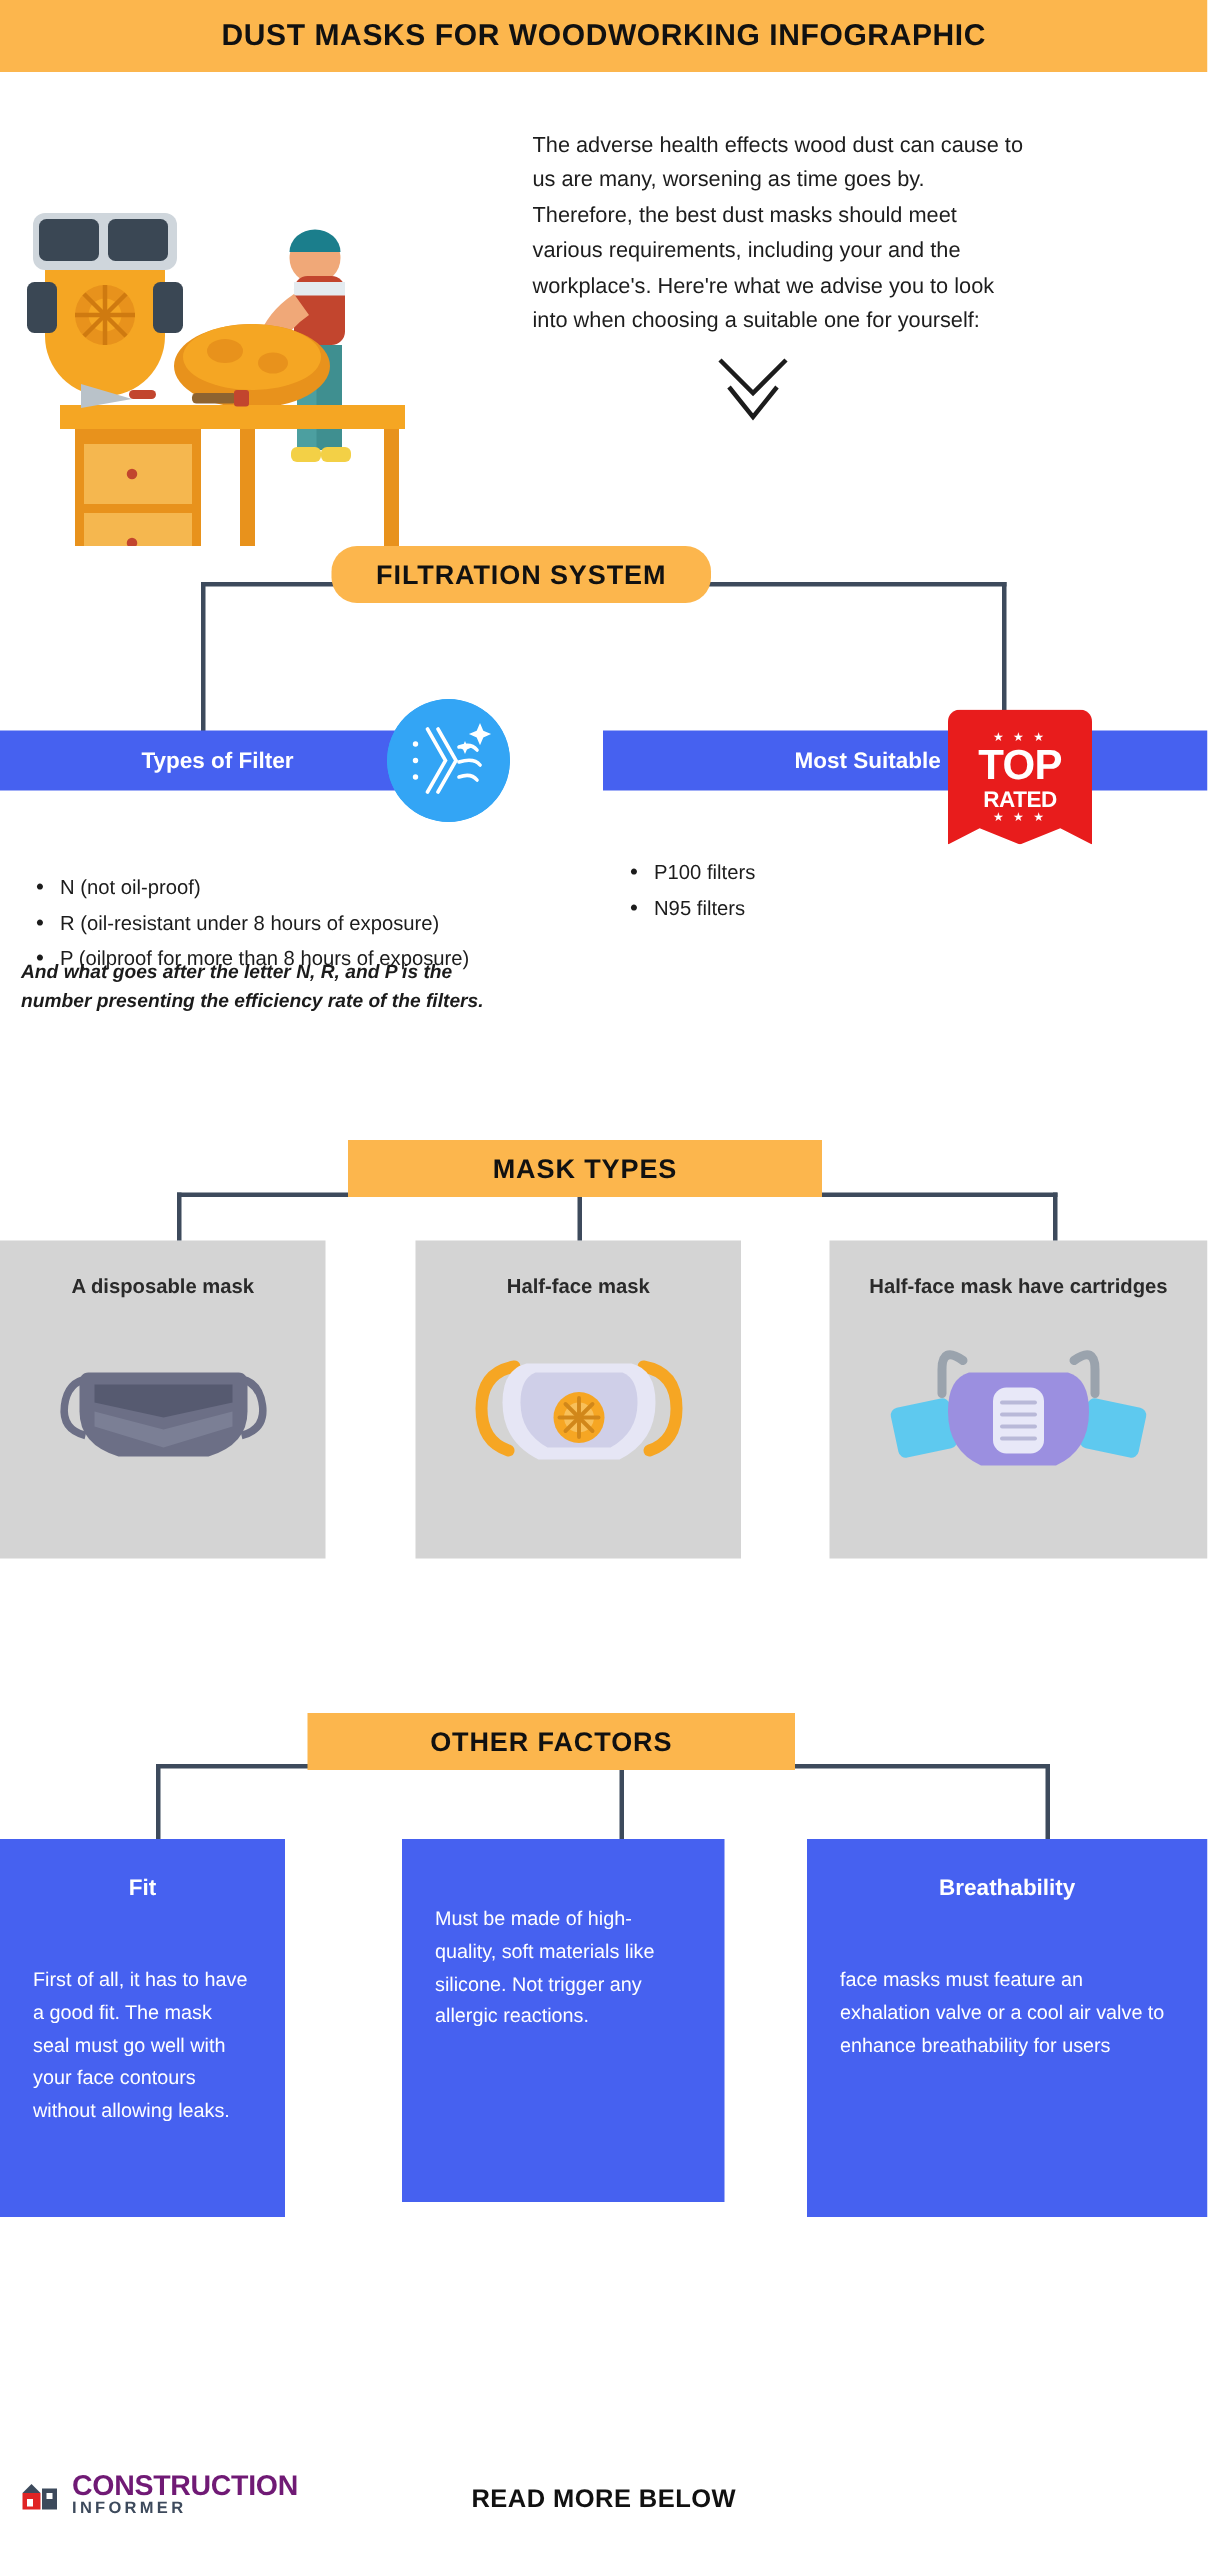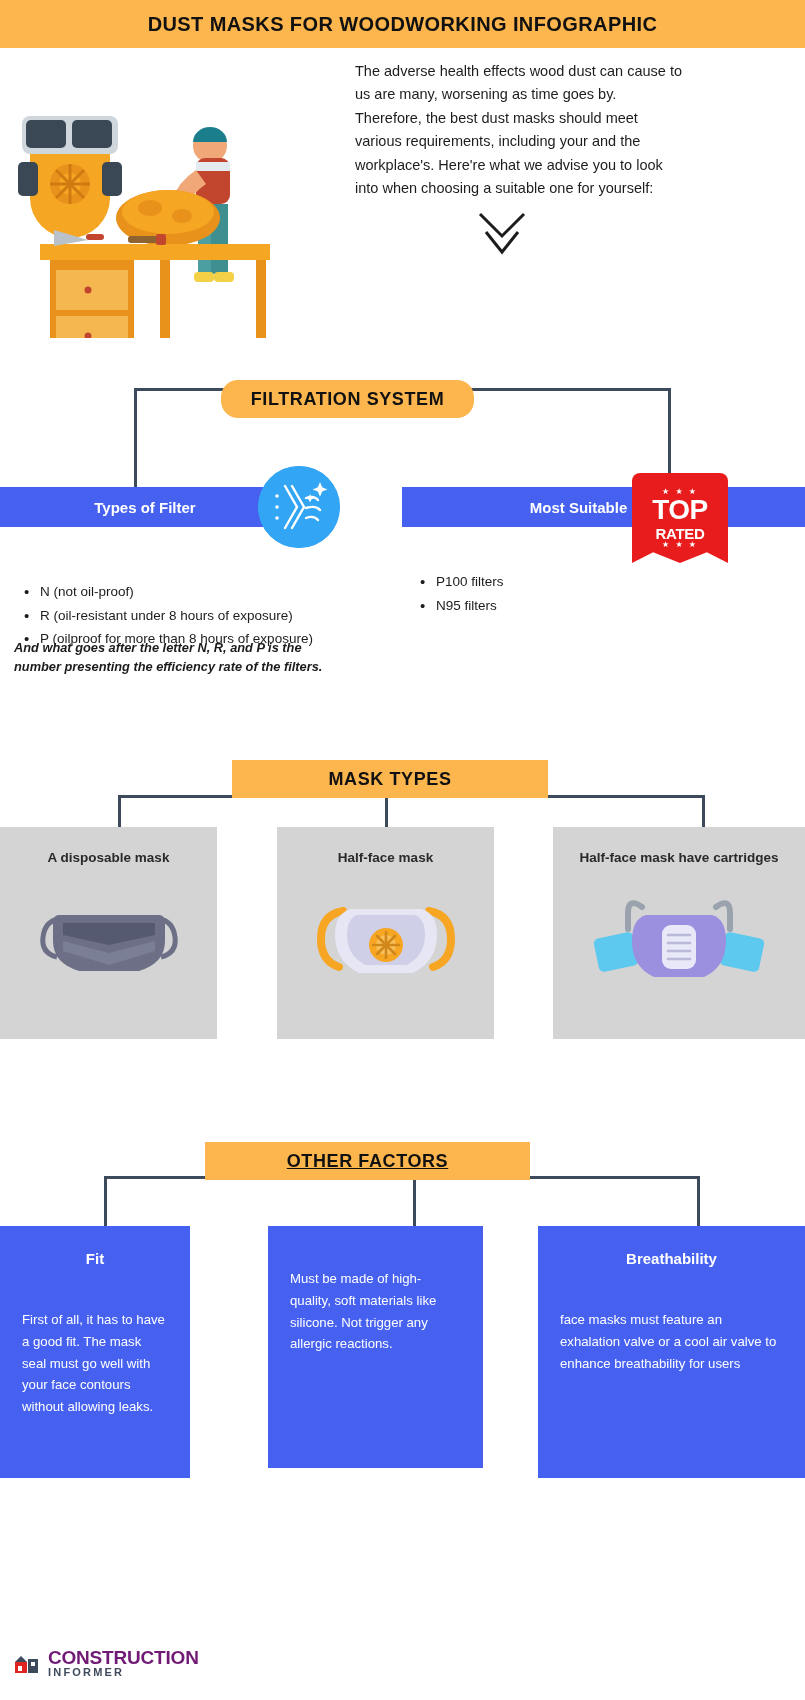--- a/index.html
+++ b/index.html
@@ -17,21 +17,21 @@
     width: 805px; height: 48px;
     background: #fcb64d;
     display: flex; align-items: center; justify-content: center;
   }
   .title-bar h1 {
     font-size: 20px; font-weight: bold; letter-spacing: .4px;
     color: #111; text-align: center;
   }
 
   
-  .hero { position: relative; width: 768px; height: 300px; }
+  .hero { position: relative; width: 768px; height: 300px; margin-top: 26px; }
   .hero-illustration { position: absolute; left: 10px; top: 10px; width: 310px; height: 280px; }
   .intro {
     position: absolute; left: 355px; top: 12px; width: 330px;
     font-size: 14.5px; line-height: 1.62; color: #1d1d1d;
   }
   .chevrons { position: absolute; left: 474px; top: 160px; width: 56px; height: 52px; }
 
   
   .sec-head {
     position: absolute;
@@ -179,21 +179,21 @@
   <svg class="chevrons" viewBox="0 0 56 52">
     <polyline points="6,6 28,28 50,6" fill="none" stroke="#1c1c1c" stroke-width="3"></polyline>
     <polyline points="12,24 28,44 44,24" fill="none" stroke="#1c1c1c" stroke-width="3"></polyline>
   </svg>
 </div>
 
 <div class="line h" style="left:134px; top:388px; width:537px;"></div>
 <div class="line v" style="left:134px; top:388px; height:119px;"></div>
 <div class="line v" style="left:668px; top:388px; height:119px;"></div>
 
-<div class="sec-head" style="left:221px; top:380px; width:253px;border-radius:17px;">
+<div class="sec-head" style="left:221px; top:364px; width:253px;border-radius:17px;">
   <span>FILTRATION SYSTEM</span>
 </div>
 
 <div class="blue-bar" style="left:0; top:487px; width:290px;">
   <span>Types of Filter</span>
 </div>
 
 <svg class="filter-circle" style="left:258px; top:466px;" viewBox="0 0 82 82">
   <circle cx="41" cy="41" r="41" fill="#33a5f5"></circle>
   <g stroke="#ffffff" stroke-width="2.4" fill="none" stroke-linecap="round">
@@ -292,21 +292,21 @@
       <line x1="84" y1="74" x2="106" y2="74"></line>
     </g>
   </svg>
 </div>
 
 <div class="line h" style="left:104px; top:1176px; width:596px;"></div>
 <div class="line v" style="left:104px; top:1176px; height:50px;"></div>
 <div class="line v" style="left:413px; top:1176px; height:50px;"></div>
 <div class="line v" style="left:697px; top:1176px; height:50px;"></div>
 
-<div class="sec-head" style="left:205px; top:1142px; width:325px;text-decoration:underline;">
+<div class="sec-head" style="left:205px; top:1142px; width:325px;">
   <span>OTHER FACTORS</span>
 </div>
 
 <div class="factor-card" style="left:0; top:1226px; width:190px; height:252px;">
   <div class="fc-title">Fit</div>
   <div class="fc-body">First of all, it has to have a good fit. The mask seal must go well with your face contours without allowing leaks.</div>
 </div>
 
 <div class="factor-card" style="left:268px; top:1226px; width:215px; height:242px;">
   <div class="fc-body">Must be made of high-quality, soft materials like silicone. Not trigger any allergic reactions.</div>
@@ -324,13 +324,14 @@
       <rect x="14" y="9" width="10" height="14" fill="#3d4a5c"></rect>
       <path d="M1 12 l6 -6 6 6 z" fill="#3d4a5c"></path>
       <rect x="4" y="16" width="4" height="5" fill="#fff"></rect>
       <rect x="17" y="12" width="4" height="4" fill="#fff"></rect>
     </svg>
     <div class="logo-text">
       <div class="logo-l1">CONSTRUCTION</div>
       <div class="logo-l2">INFORMER</div>
     </div>
   </div>
+  <div class="read-more">READ MORE BELOW</div>
 </div>
 
 </body></html>

